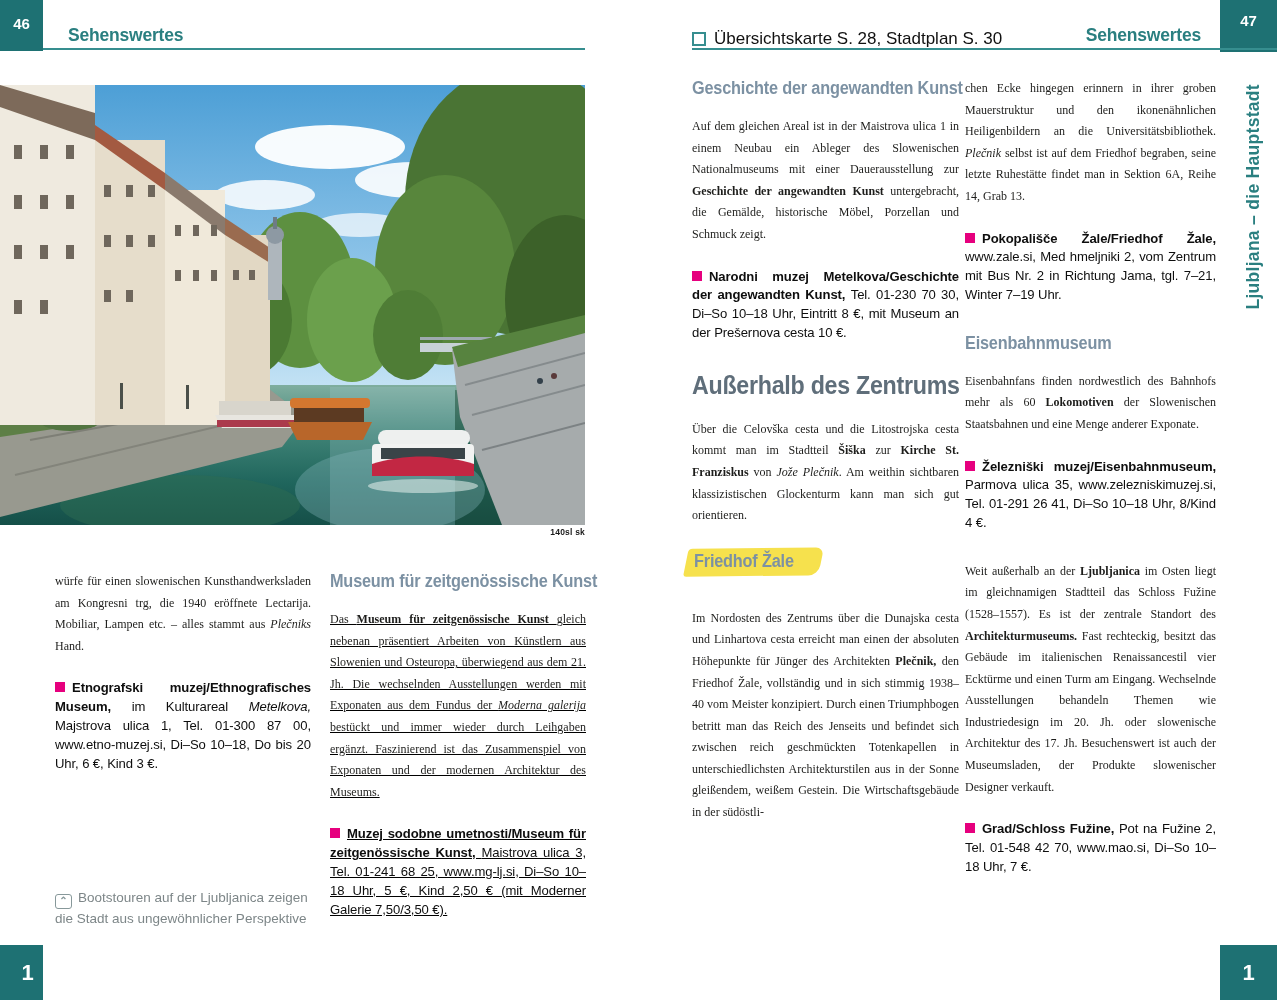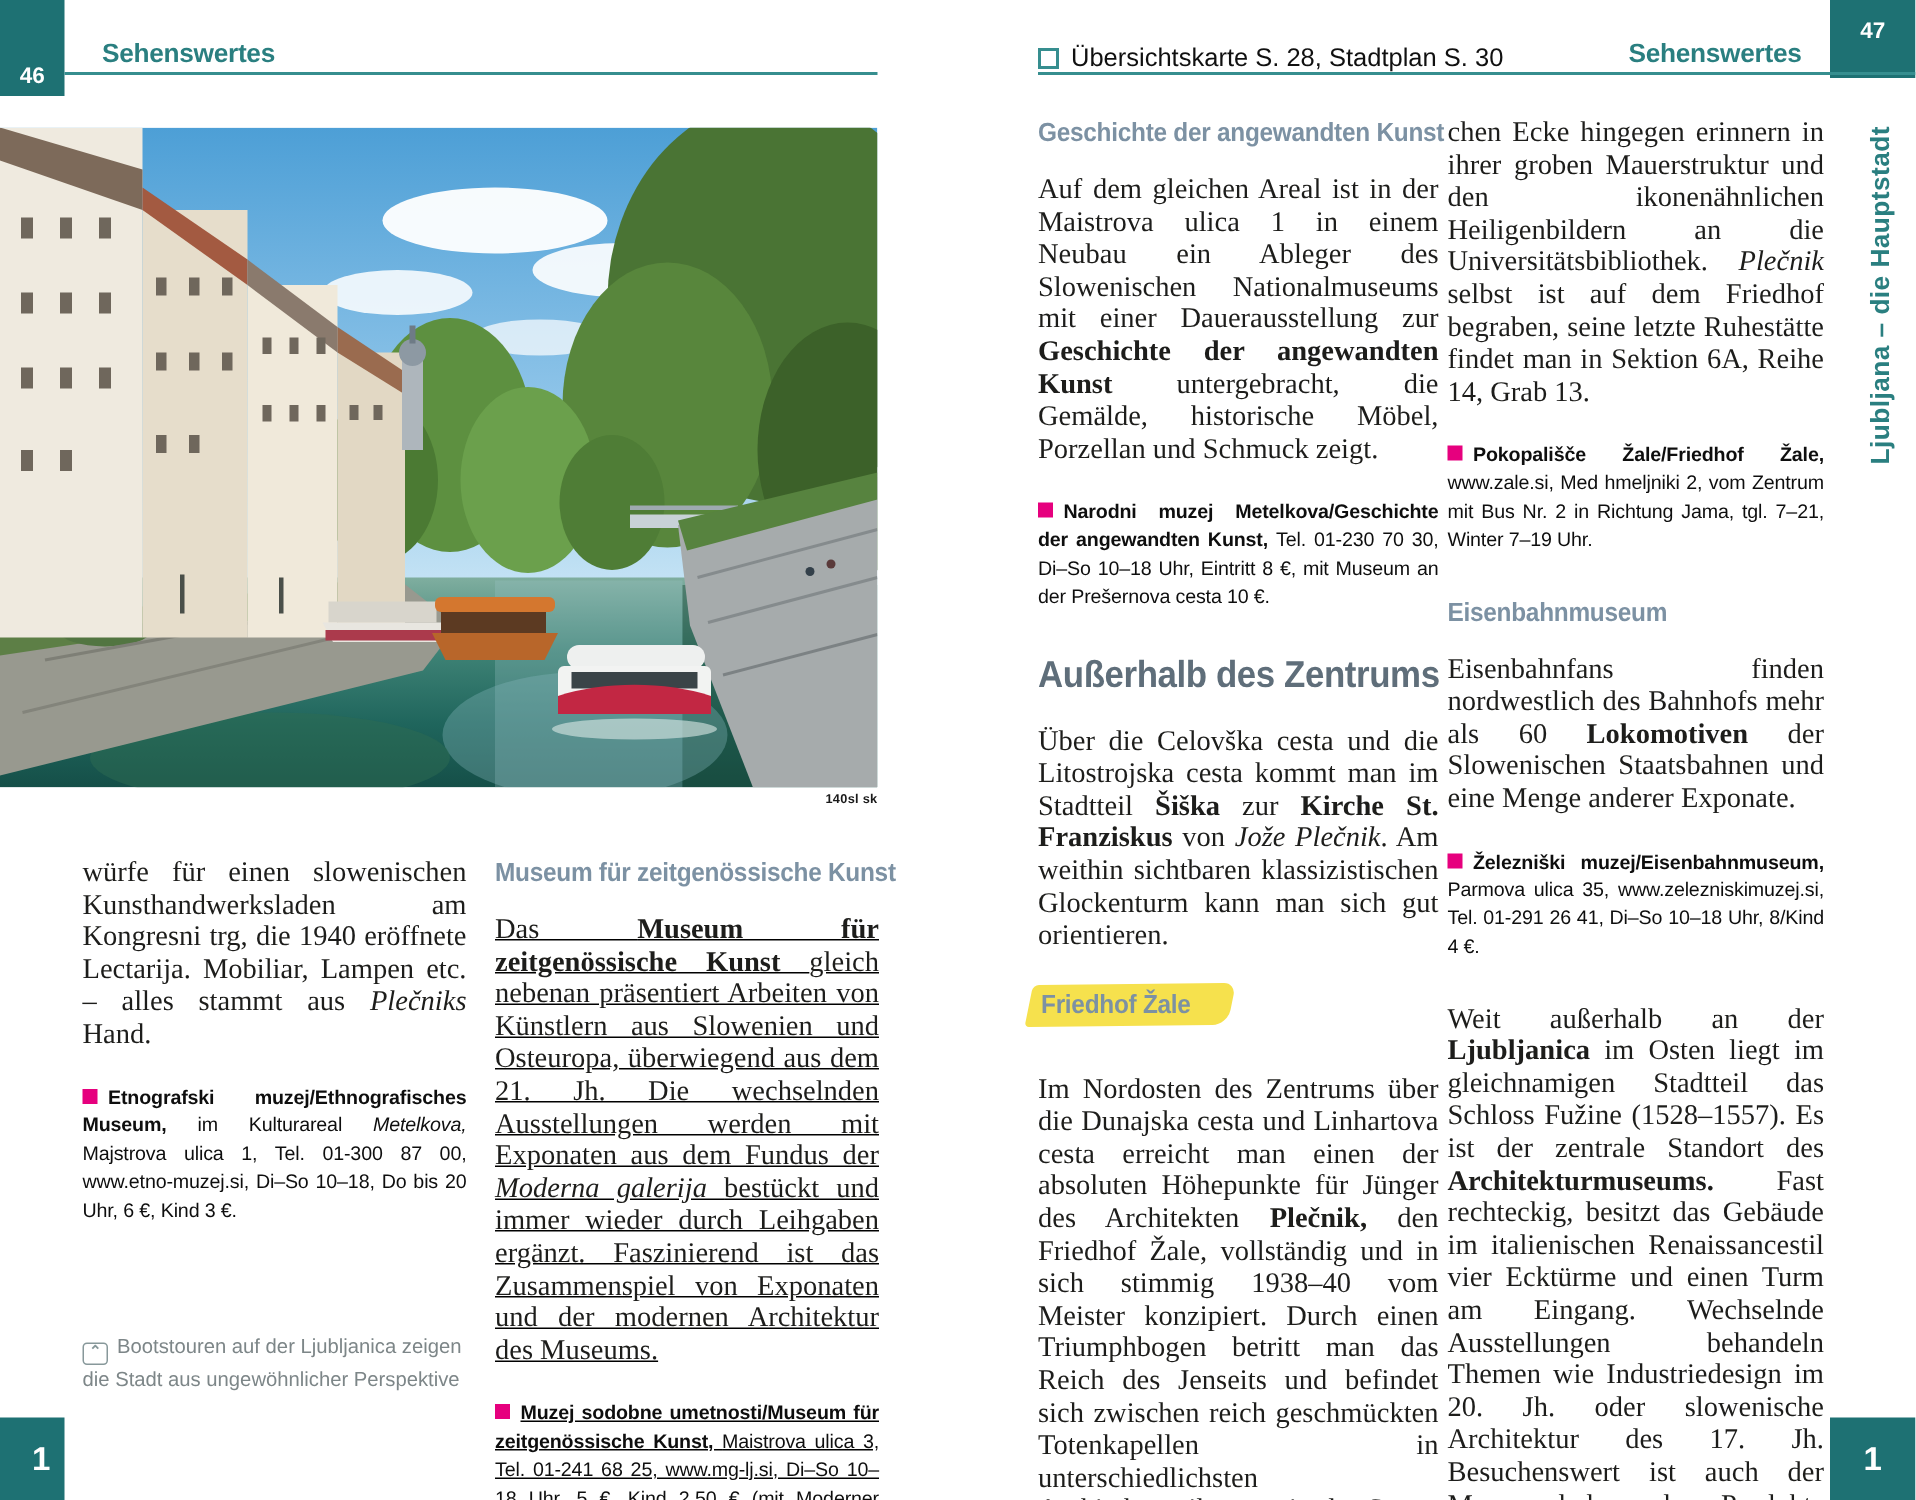--- a/index.html
+++ b/index.html
@@ -8,21 +8,21 @@
     --highlight:#F6E14D; --caption:#7D8688; --ink:#1D1D1B;
   }
   html,body{margin:0;padding:0;}
   body{
     width:1277px;height:1000px;position:relative;background:#ffffff;
     font-family:"Liberation Sans", sans-serif;overflow:hidden;
   }
   .abs{position:absolute;}
   
   .corner{background:var(--teal);color:#fff;font-weight:700;display:flex;align-items:flex-end;justify-content:center;}
-  #corner-tl{left:0;top:0;width:43px;height:64px;font-size:15px;padding-bottom:5px;box-sizing:border-box;}
+  #corner-tl{left:0;top:0;width:43px;height:51px;font-size:15px;padding-bottom:19px;box-sizing:border-box;}
   #corner-tr{left:1220px;top:0;width:57px;height:52px;font-size:15px;padding-bottom:23px;box-sizing:border-box;}
   #corner-bl{left:0;top:945px;width:43px;height:55px;font-size:22px;align-items:center;padding-left:12px;box-sizing:border-box;}
   #corner-br{left:1220px;top:945px;width:57px;height:55px;font-size:22px;align-items:center;box-sizing:border-box;}
   #hdr-left-title{left:68px;top:25px;color:var(--teal-text);font-weight:700;font-size:17.5px;letter-spacing:-0.2px;}
   #hdr-right-title{right:76px;top:25px;color:var(--teal-text);font-weight:700;font-size:17.5px;letter-spacing:-0.2px;}
   #hdr-ref{left:692px;top:29px;font-size:17px;color:#101010;display:flex;align-items:center;}
   .map-sq{width:10px;height:10px;border:2px solid var(--rule);display:inline-block;margin-right:8px;}
   .rule{height:2.4px;background:var(--rule);}
   #rule-left{left:43px;top:48px;width:542px;}
   #rule-right{left:692px;top:48px;width:585px;}
@@ -31,21 +31,21 @@
   
   #photo{left:0;top:85px;width:585px;height:440px;overflow:hidden;}
   #photo svg{display:block;width:585px;height:440px;}
   #photo-credit{left:285px;top:527px;width:300px;text-align:right;font-size:8.5px;font-weight:700;color:#1a1a1a;letter-spacing:0.2px;}
   
   .col{position:absolute;}
   #col1{left:55px;top:571px;width:256px;}
   #col2{left:330px;top:571px;width:256px;text-decoration:underline;}
   #col3{left:692px;top:78px;width:267px;}
   #col4{left:965px;top:78px;width:251px;}
-  .body-par{font-family:"Liberation Serif", serif;font-size:19px;line-height:21.6px;
+  .body-par{font-family:"Liberation Serif", serif;font-size:12px;line-height:21.6px;
     text-align:justify;color:var(--ink);margin:0 0 22px 0;}
   .body-par .b{font-weight:700;}
   .body-par .i{font-style:italic;}
   .info{font-size:13.1px;line-height:18.8px;text-align:justify;color:#0e0e0e;margin:0 0 28px 0;letter-spacing:-0.1px;}
   .info .b{font-weight:700;}
   .info .i{font-style:italic;}
   .sq{display:inline-block;width:10px;height:10px;background:var(--magenta);margin-right:7px;}
   .h2{color:var(--hdg);font-weight:700;font-size:17.5px;margin:0 0 17px 0;letter-spacing:-0.2px;}
   .h1{color:var(--bighdg);font-weight:700;font-size:25px;margin:8px 0 19px 0;letter-spacing:-0.3px;}
   .cond{display:inline-block;transform:scaleX(.93);transform-origin:0 50%;white-space:nowrap;}

